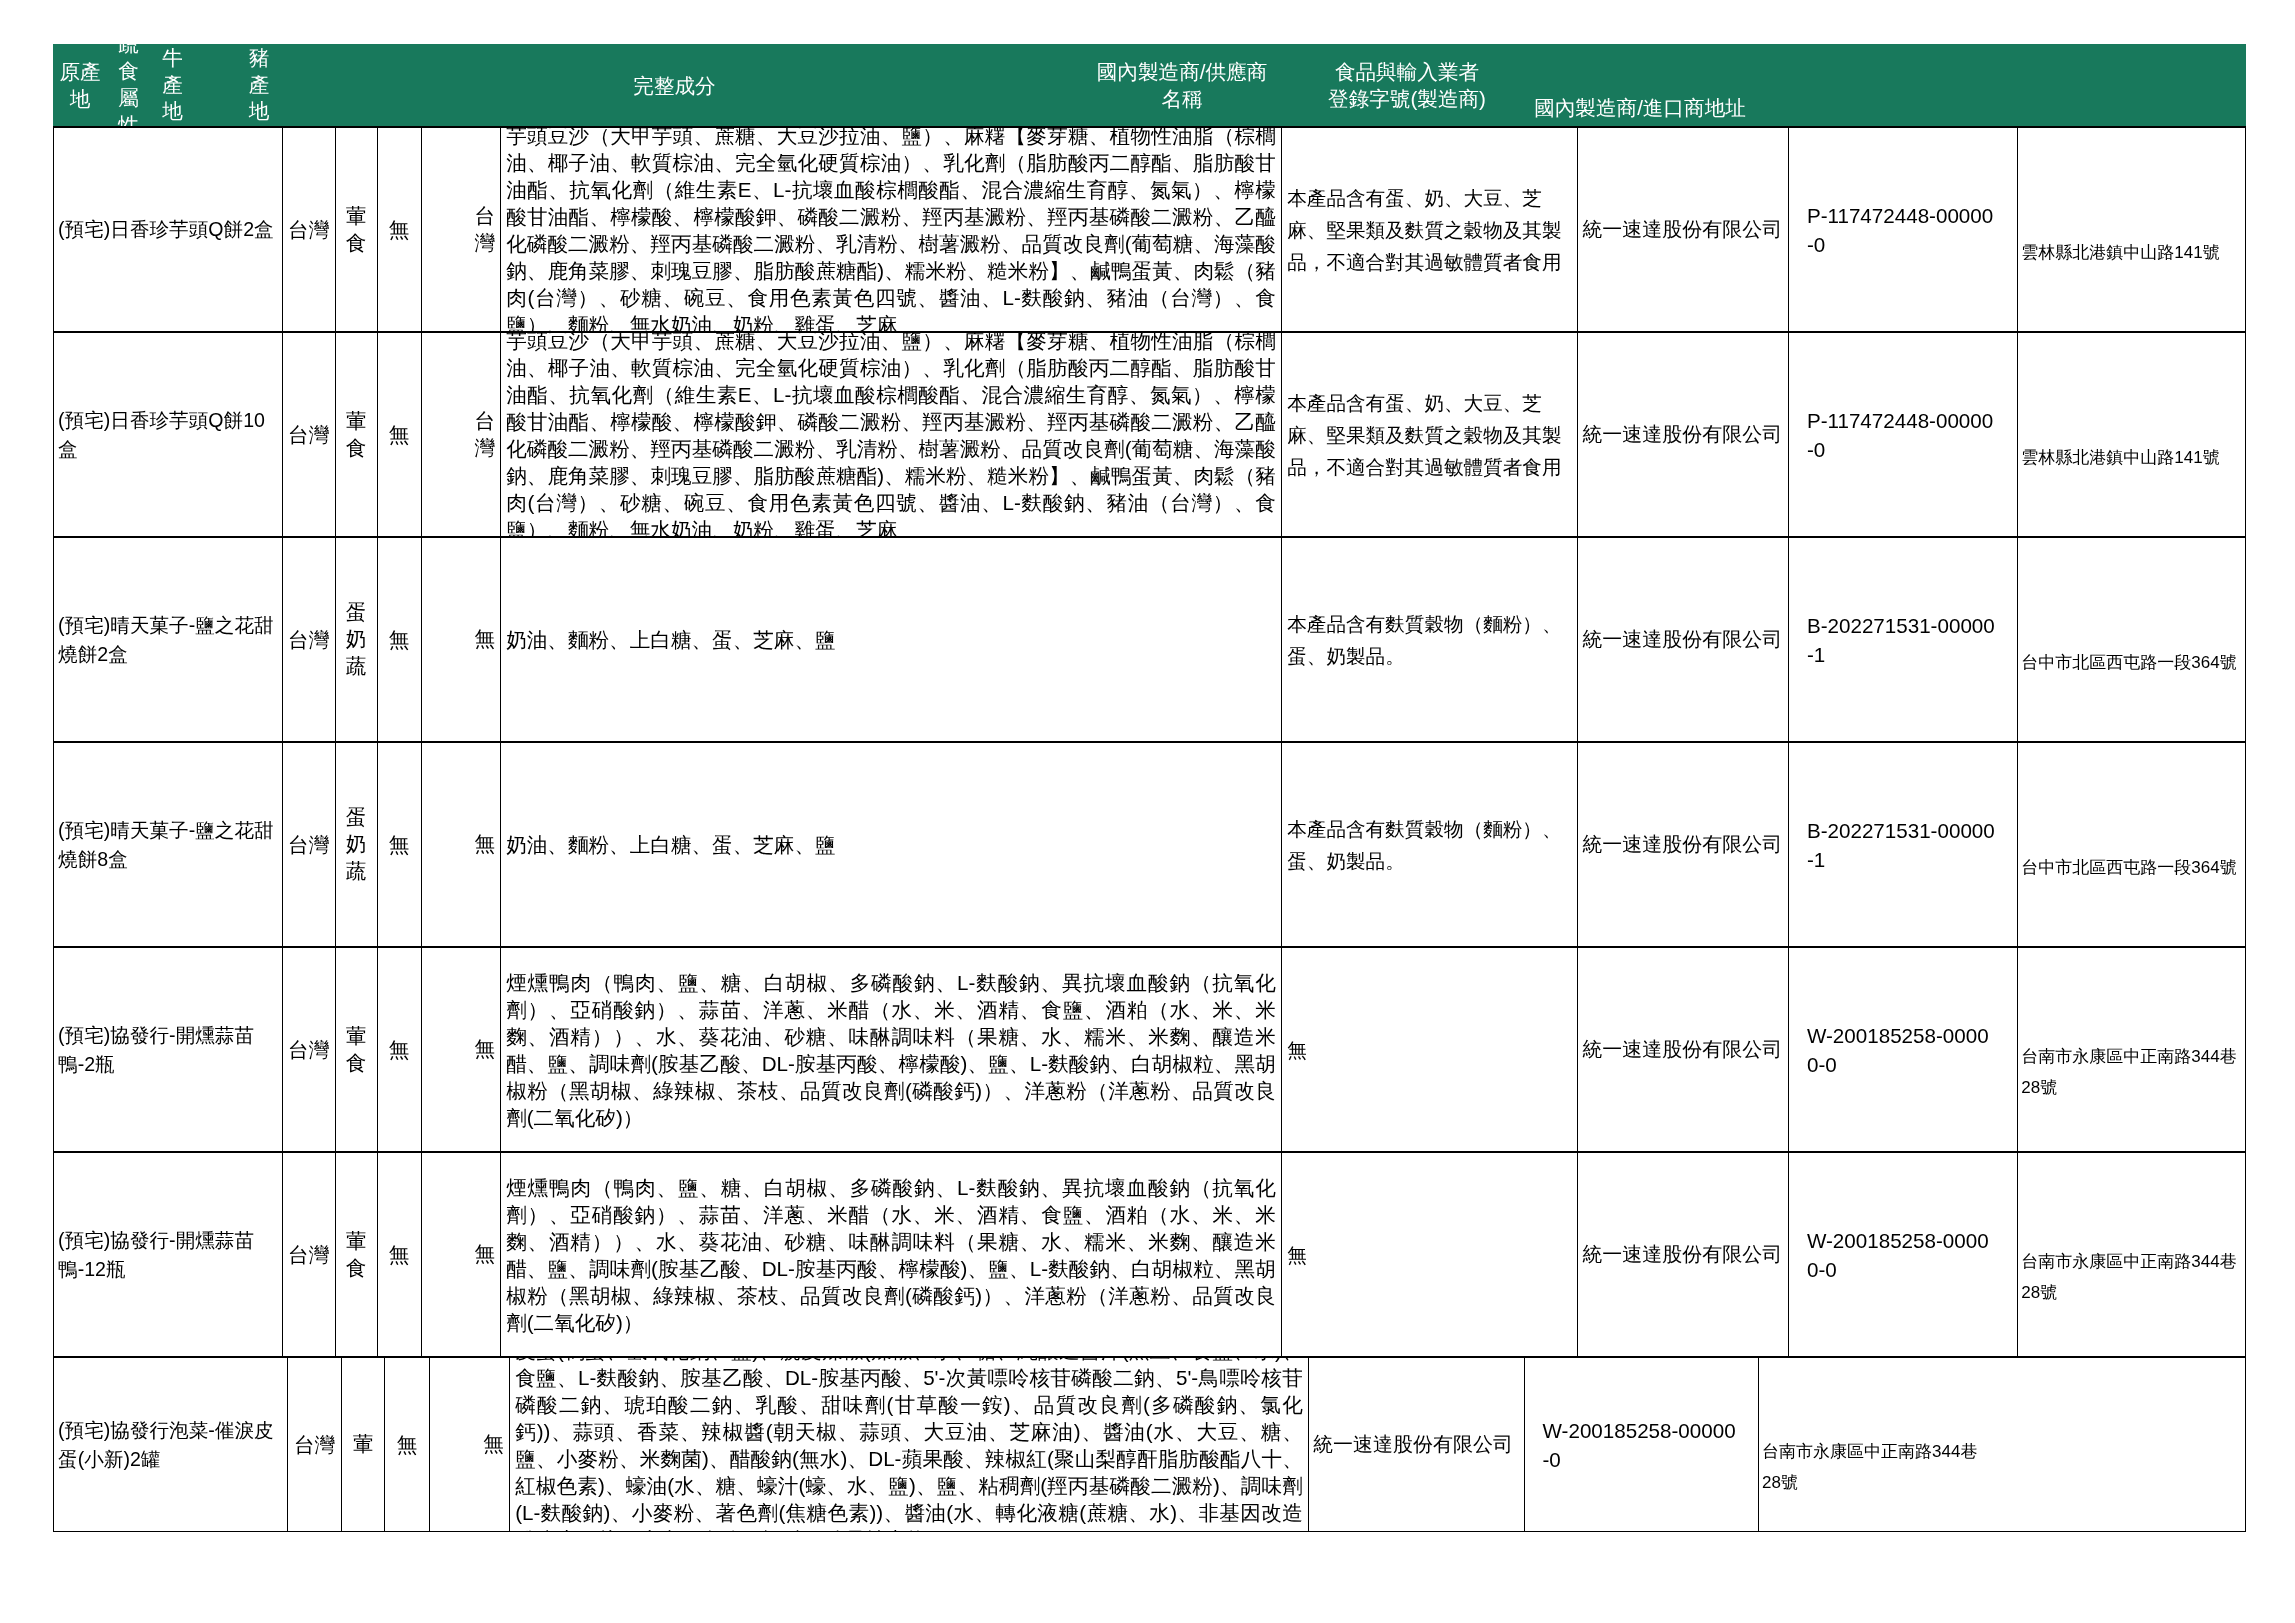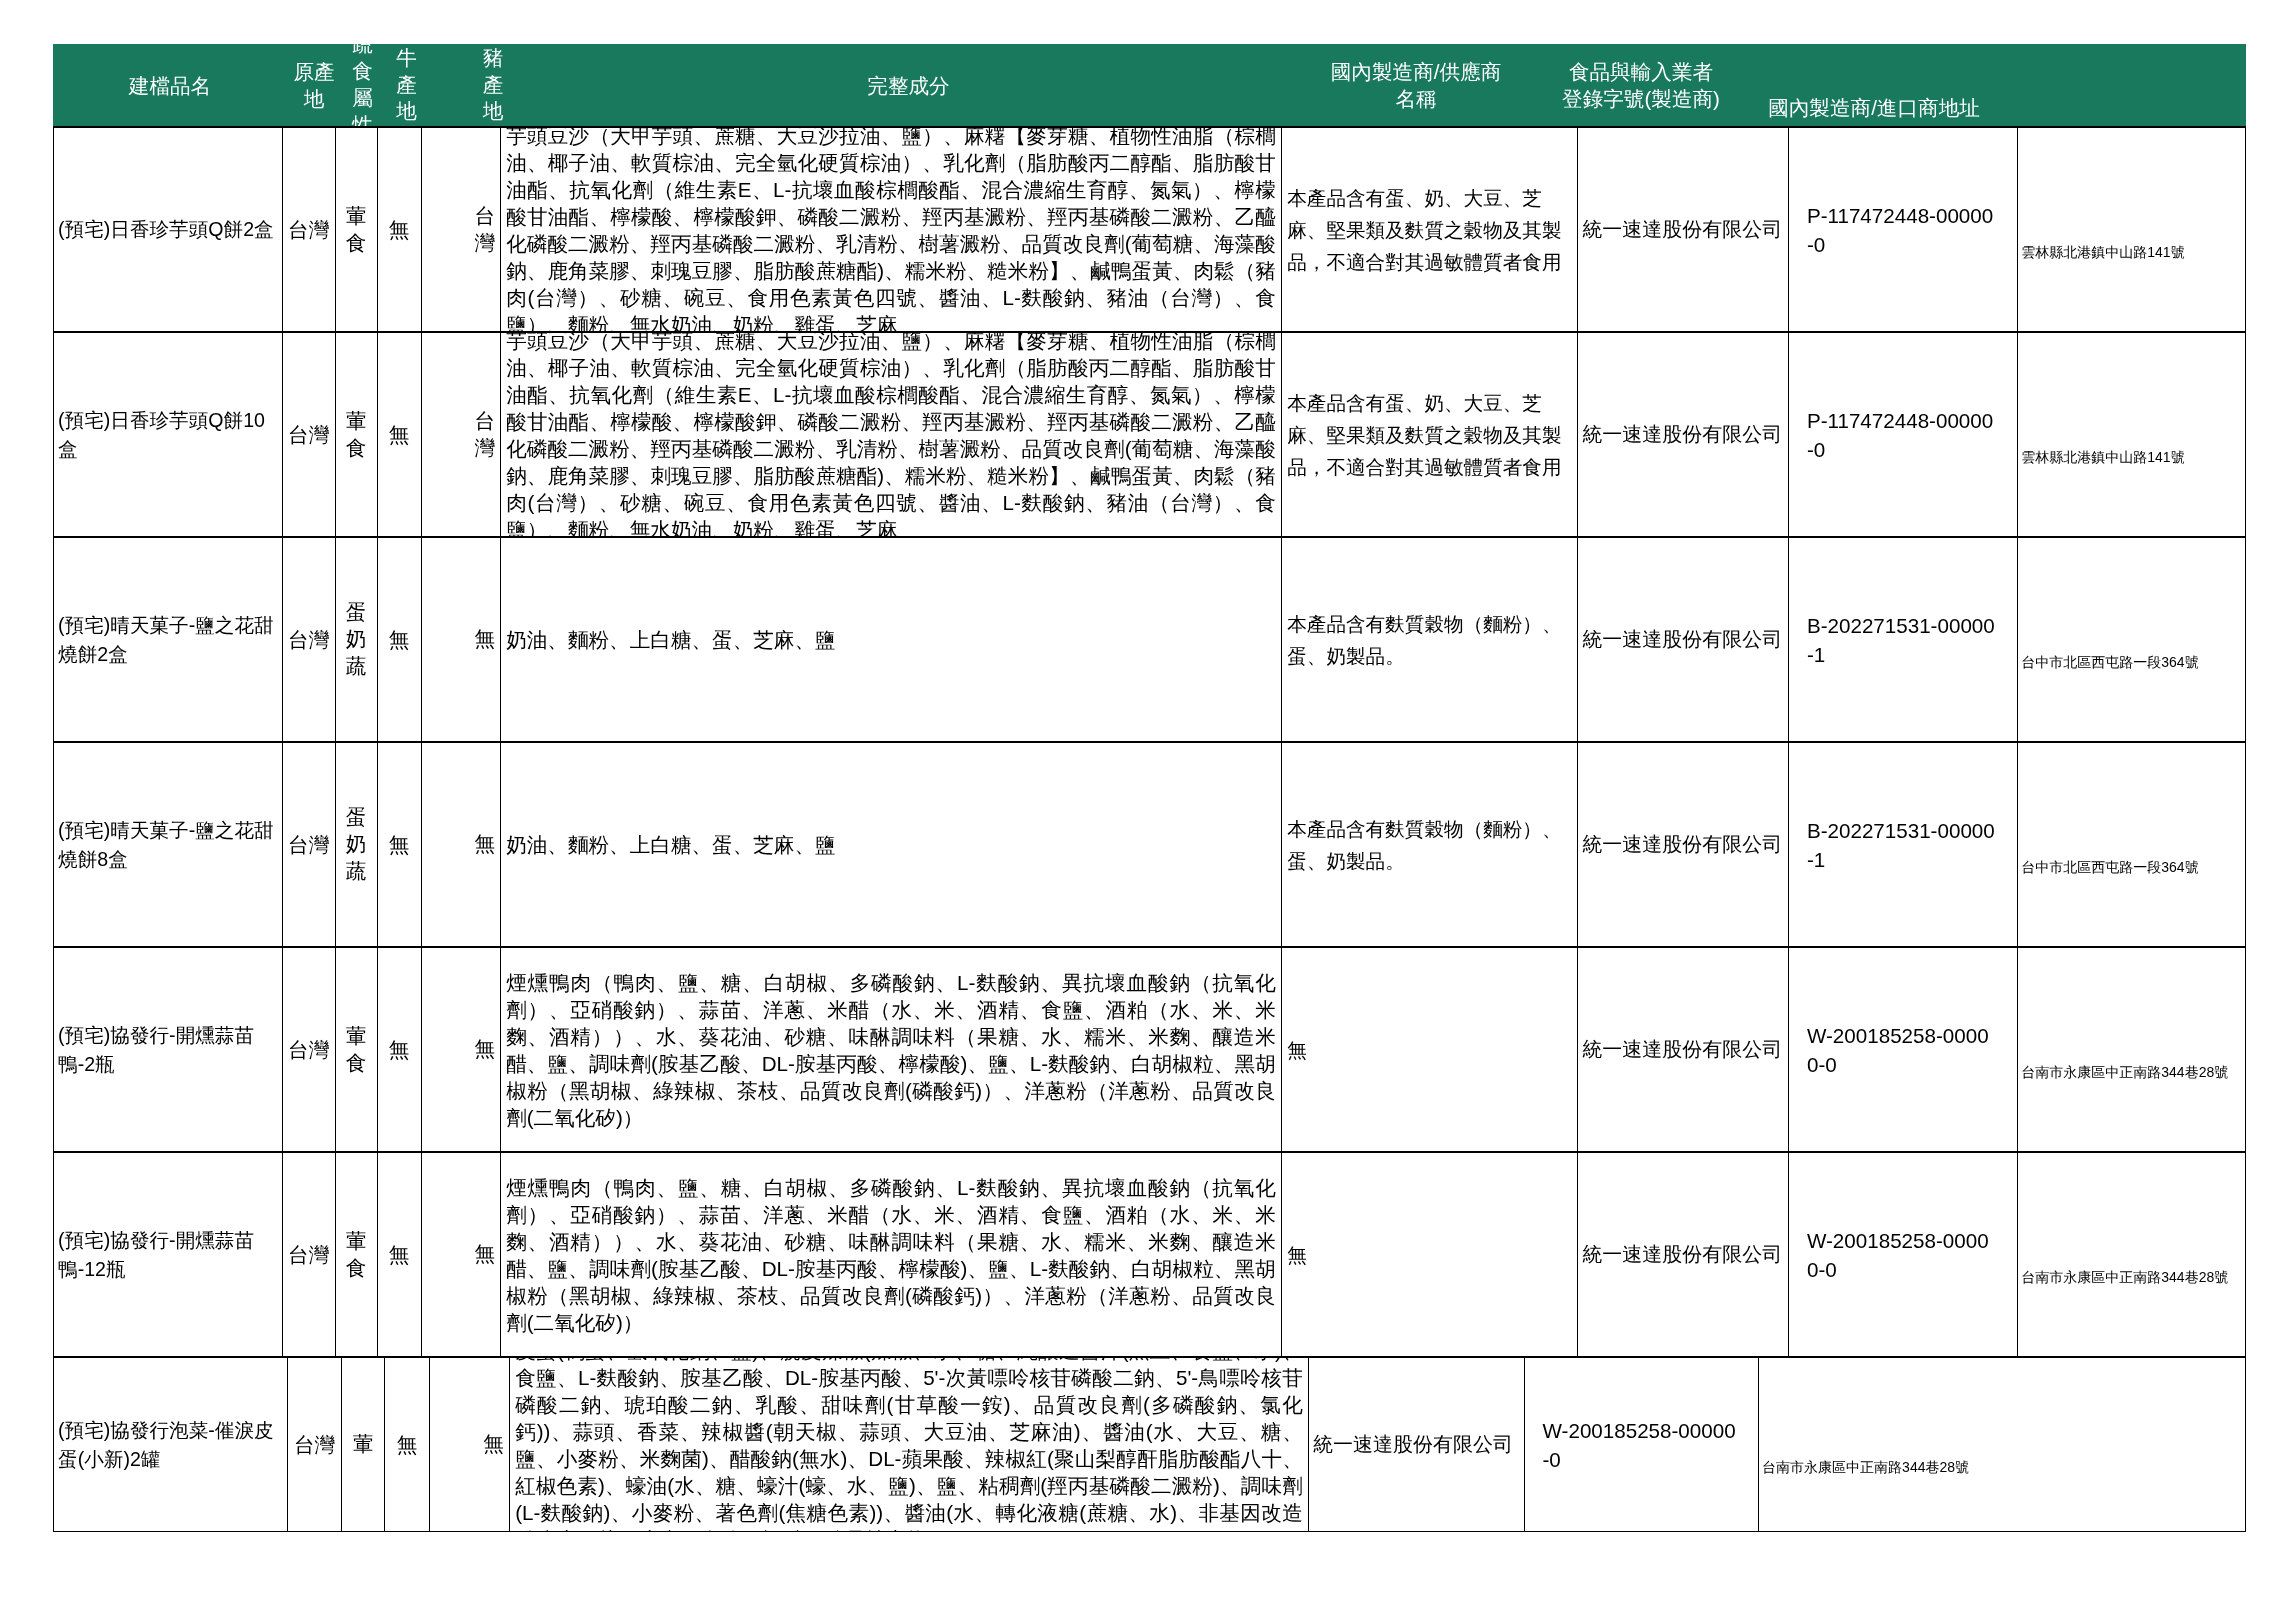--- a/index.html
+++ b/index.html
@@ -27,33 +27,32 @@
 
   
   .c0{width:234px;} .c1{width:54px;} .c2{width:43px;} .c3{width:45px;} .c4{width:32px;margin-left:48px;}
   .c5{width:799px;} .c6{width:303px;} .c7{width:216px;} .c8{width:234px;} .c9{width:232px;margin-top:45px;}
 
   .pad {padding:0 4.1px;font-size:19.6px;line-height:29px;}
   .ipad{padding:0 5.2px;font-size:20.6px;line-height:27px;text-align:justify;}
   .apad{padding:0 5.2px;font-size:19.6px;line-height:32px;}
   .mpad{padding:0 4.1px;font-size:20px;line-height:29px;}
   .rpad{padding:0 17.5px;font-size:20.6px;line-height:29px;word-break:break-all;width:100%;box-sizing:border-box;}
-  .dpad{padding:0 3.1px;font-size:14px;line-height:31px;}
+  .dpad{padding:0 3.1px;font-size:17px;line-height:31px;}
 
   .vstack{width:1.15em;word-break:break-all;line-height:1.3;text-align:center;margin:0 auto;}
   .th .vstack{width:1.1em;}
 </style>
 </head>
 <body>
 
 <div class="page">
   <div class="sheet">
 
     <div class="thead">
-      <div class="th c0">建檔品名</div>
       <div class="th c1">原產地</div>
       <div class="th c2"><div class="vstack">蔬食屬性</div></div>
       <div class="th c3"><div class="vstack">牛產地</div></div>
       <div class="th c4"><div class="vstack">豬產地</div></div>
       <div class="th c5">完整成分</div>
       <div class="th c7">國內製造商/供應商
 名稱</div>
       <div class="th c8">食品與輸入業者
 登錄字號(製造商)</div>
       <div class="th c9">國內製造商/進口商地址</div>

